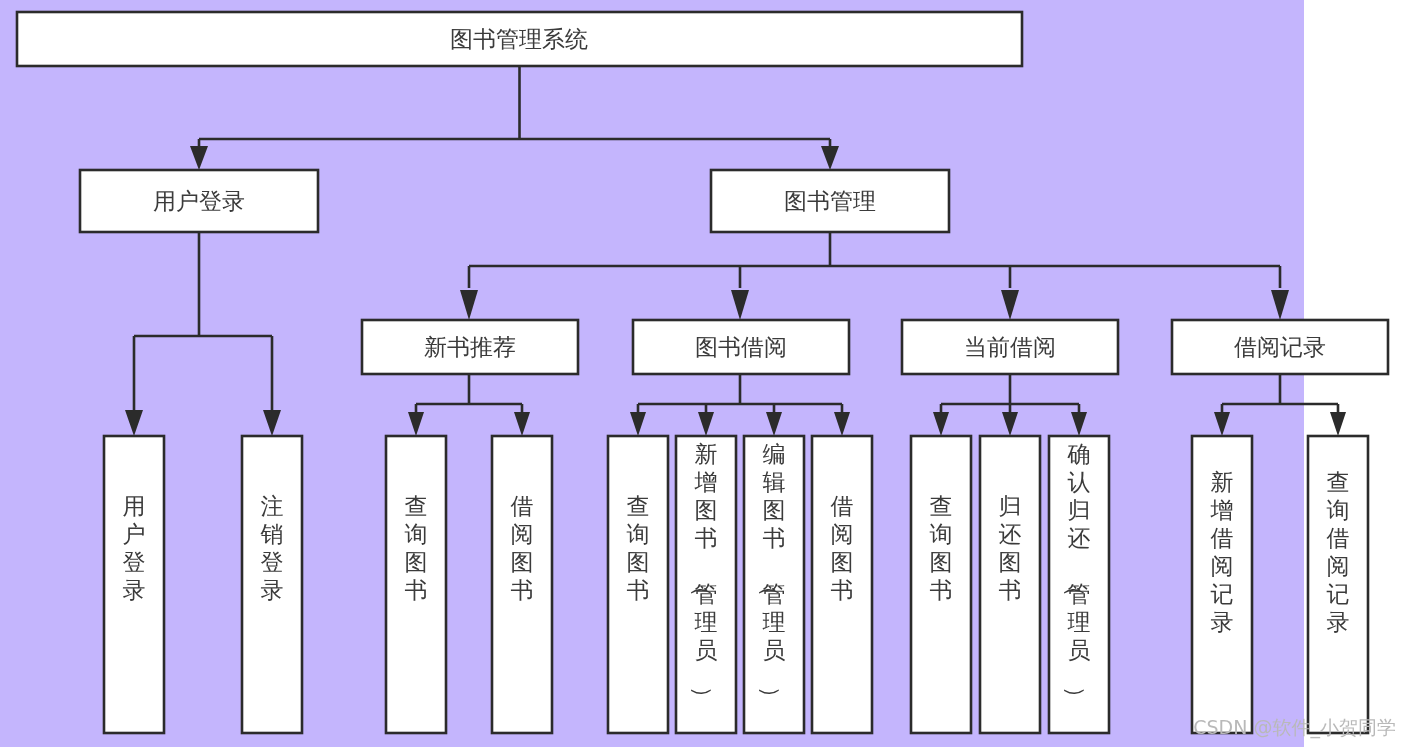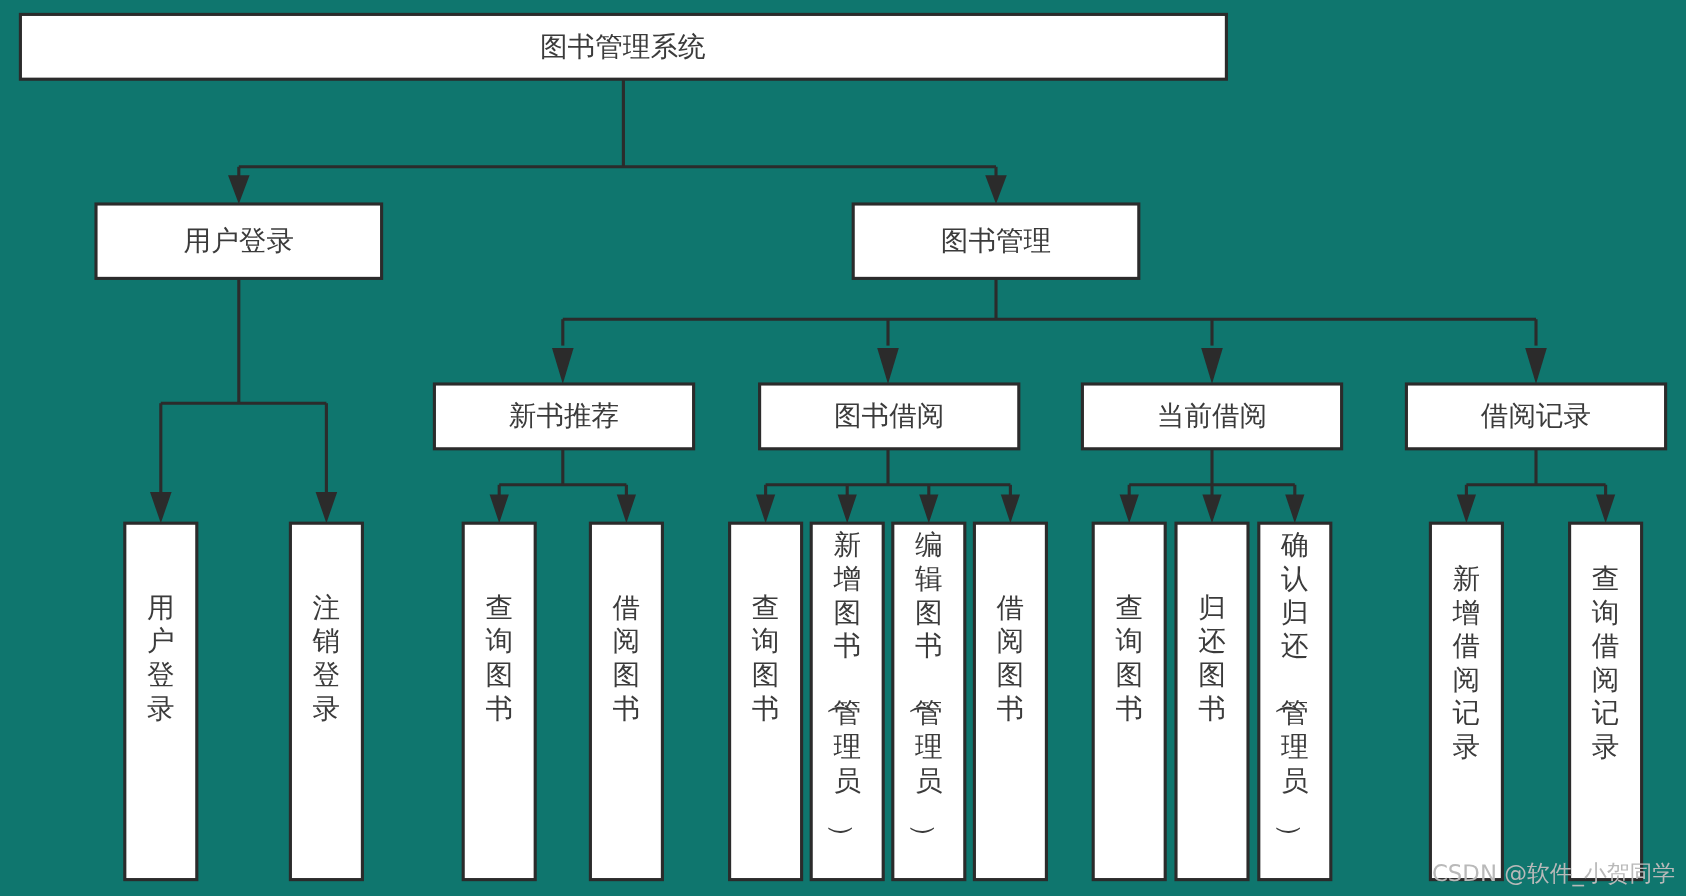--- a/index.html
+++ b/index.html
@@ -8,23 +8,23 @@
     background: #ffffff;
   }
   body {
     width: 1405px;
     height: 747px;
     overflow: hidden;
     font-family: "DejaVu Sans", "Liberation Sans", sans-serif;
   }
   #diagram-root {
     position: relative;
-    width: 1405px;
+    width: 1304px;
     height: 747px;
-    background: #0f766e;
+    background: #c4b5fd;
   }
   svg#tree-svg {
     position: absolute;
     top: 0;
     left: 0;
     width: 1405px;
     height: 747px;
     display: block;
   }
   .node-box {

